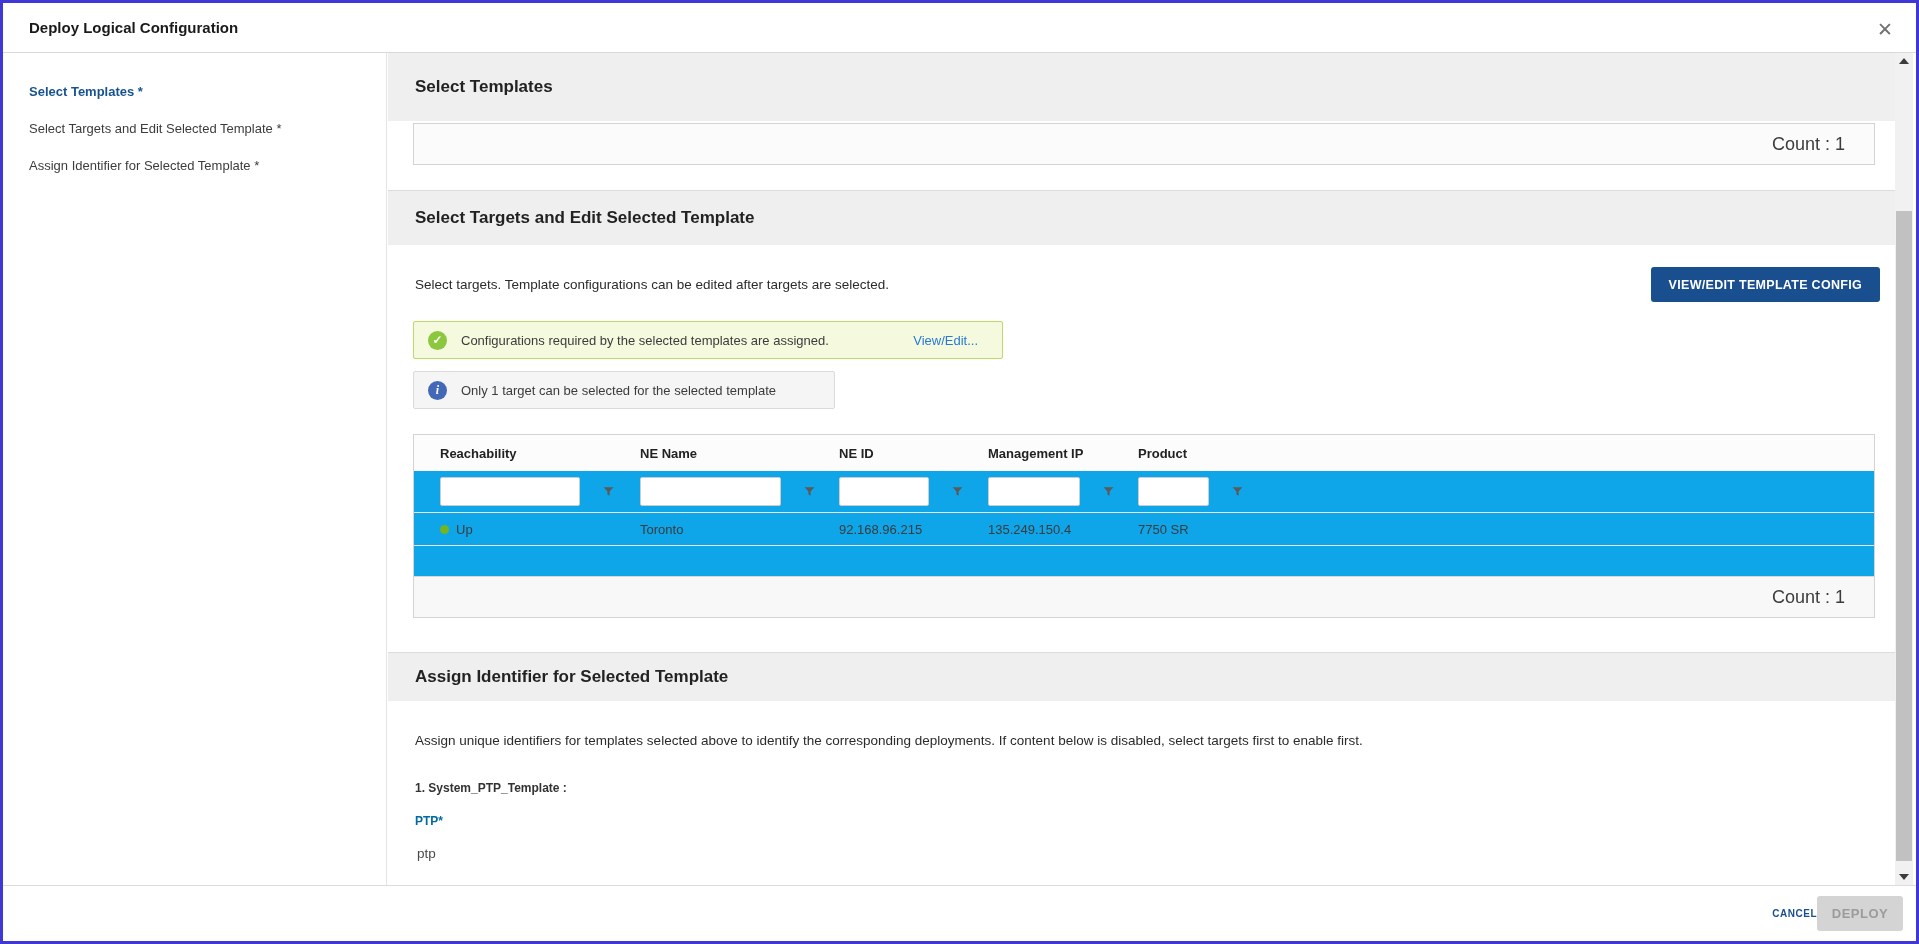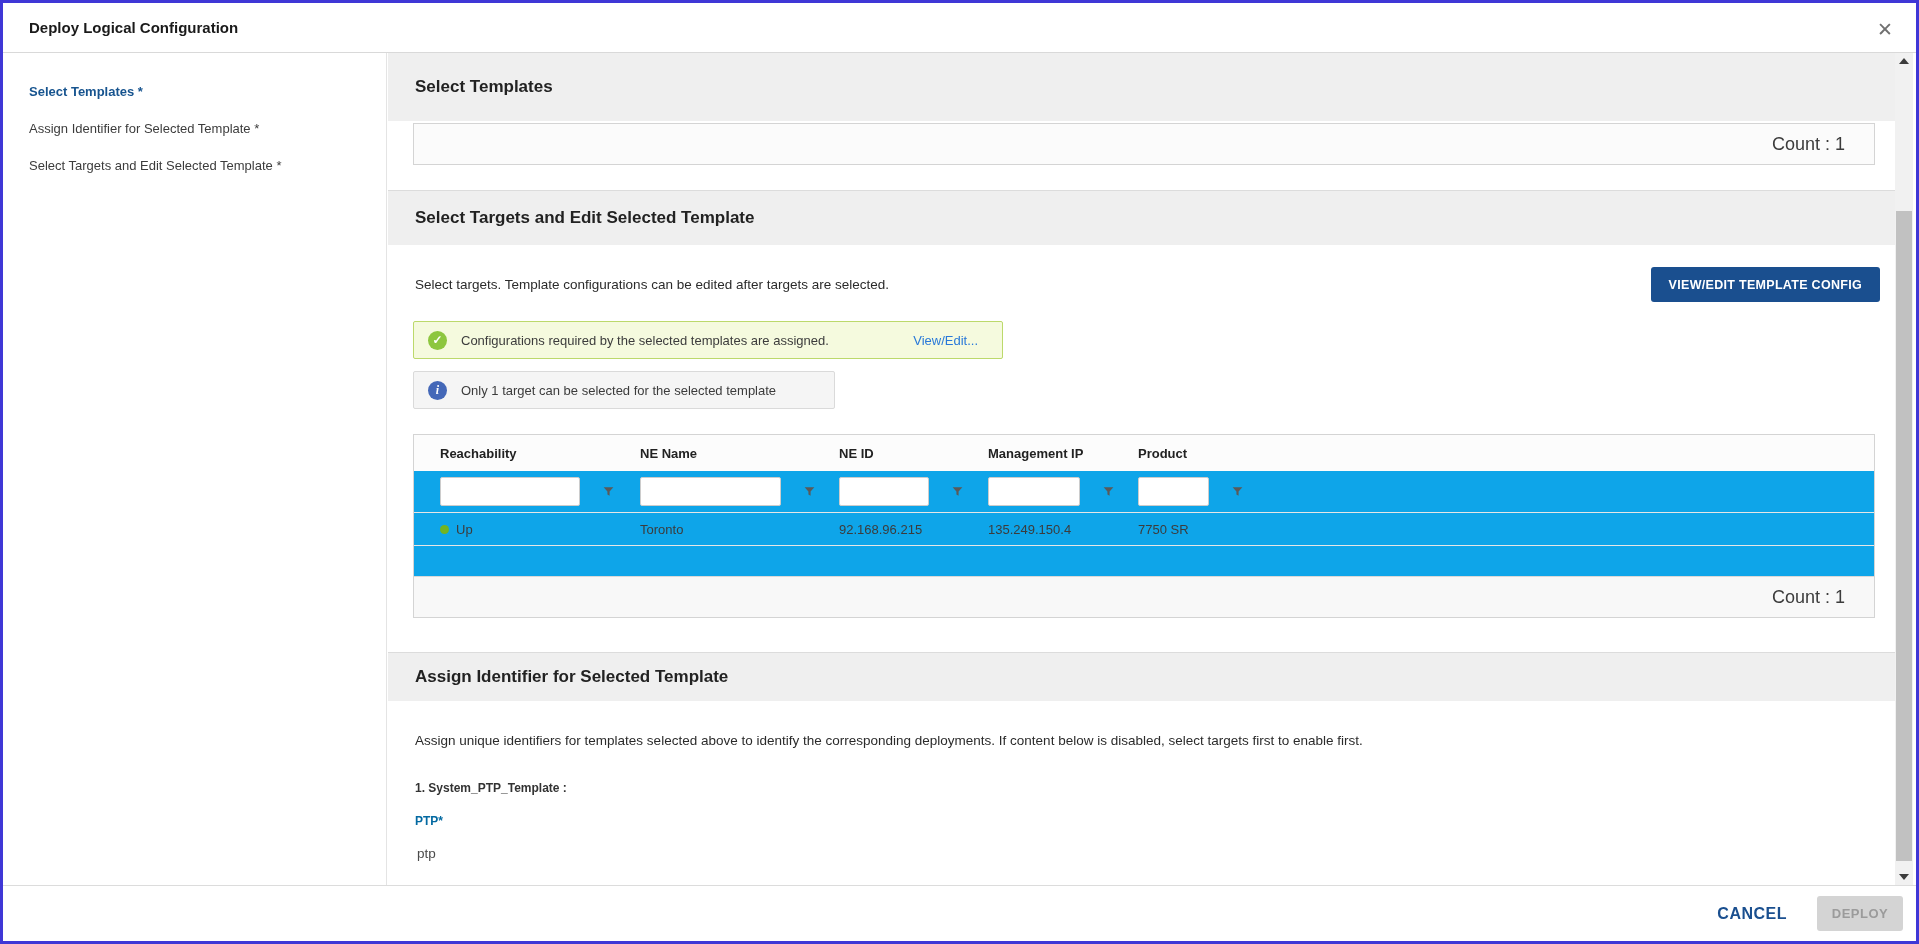--- a/index.html
+++ b/index.html
@@ -127,43 +127,43 @@
     background:#c1c1c1; cursor:pointer;
   }
   
   .footerbar {
     position:absolute; left:0; right:0; bottom:0; height:56px;
     background:#ffffff; border-top:1px solid #dcdcdc;
     display:flex; align-items:center; justify-content:flex-end;
   }
   .text-btn {
     background:none; border:none; color:#1a4f8f; font-weight:bold;
-    font-family:"Liberation Sans", sans-serif; font-size:16px;
-    letter-spacing:.5px; cursor:pointer; margin-right:30px;
+    font-family:"Liberation Sans", sans-serif; font-size:10px;
+    letter-spacing:.5px; cursor:pointer; 
   }
   .disabled-btn {
     height:35px; width:86px; background:#d4d4d4; color:#9b9b9b;
     border:none; border-radius:3px; font-family:"Liberation Sans", sans-serif;
     font-size:13px; font-weight:bold; letter-spacing:.5px; margin-right:13px;
   }
 </style>
 </head>
 <body>
 
 <div class="dialog">
 
   <div class="titlebar">
     <div class="title">Deploy Logical Configuration</div>
     <div class="close-x">✕</div>
   </div>
 
   <div class="sidebar">
     <div class="step active">Select Templates *</div>
+    <div class="step">Select Targets and Edit Selected Template *</div>
     <div class="step">Assign Identifier for Selected Template *</div>
-    <div class="step">Select Targets and Edit Selected Template *</div>
   </div>
 
   <div class="main">
 
     <div class="band band1">
       <div class="band-title">Select Templates</div>
     </div>
     <div class="t1-footer">
       <div class="count-label">Count : 1</div>
     </div>

